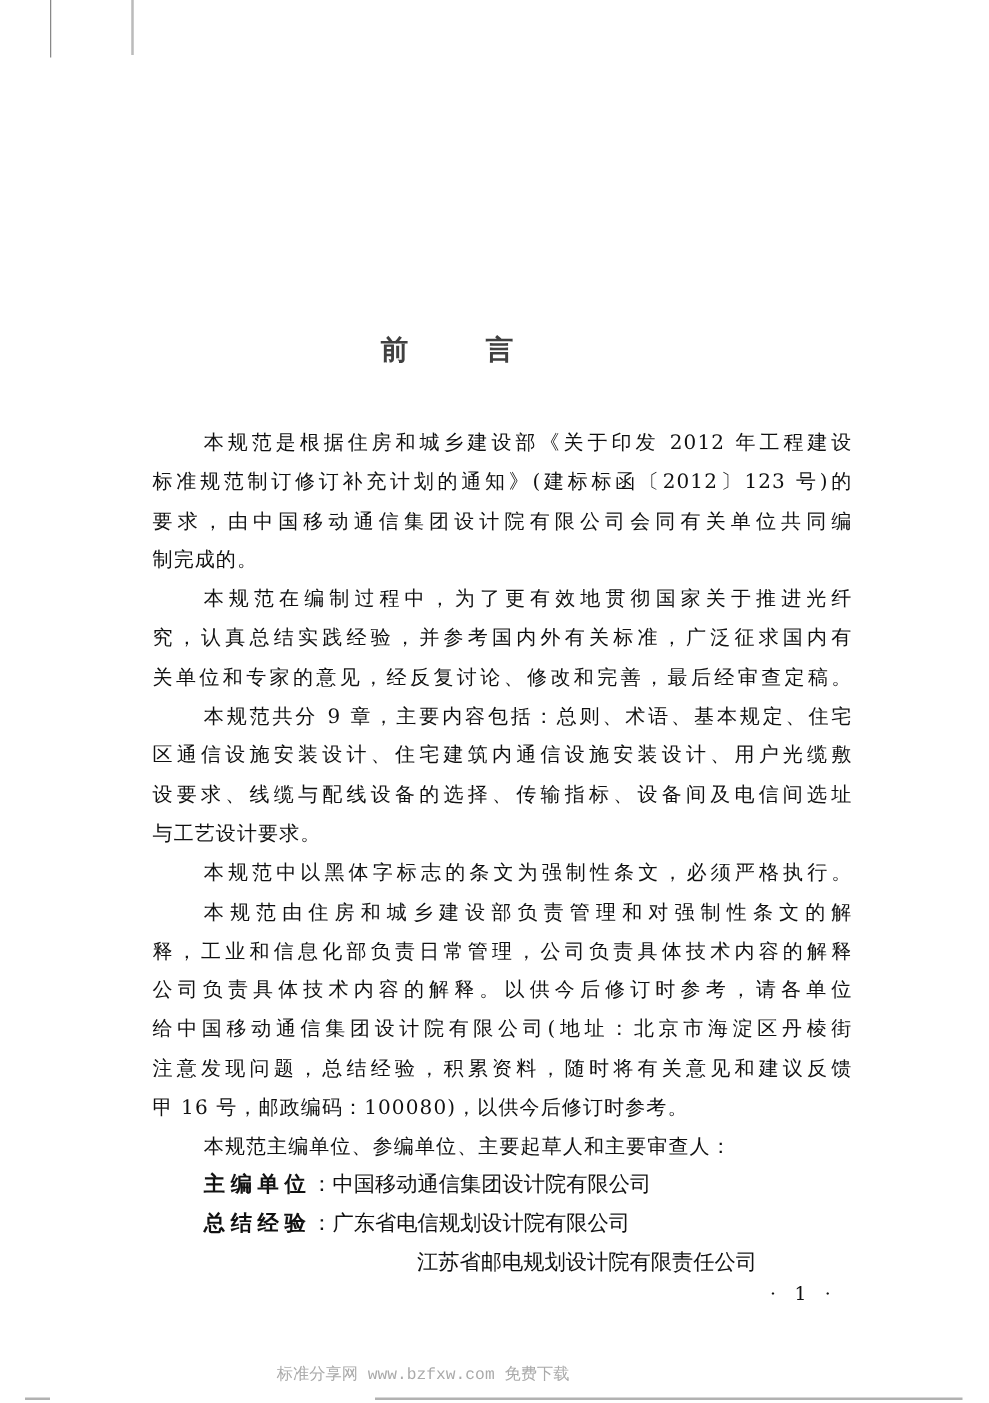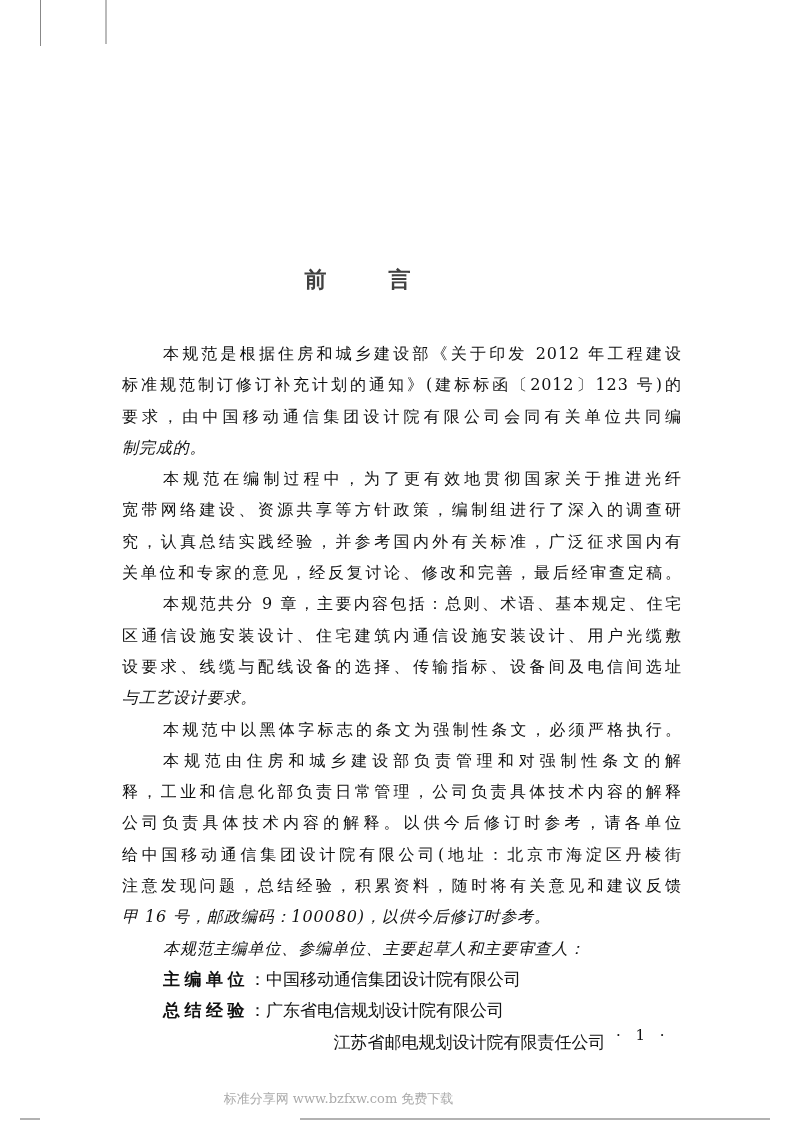--- a/index.html
+++ b/index.html
@@ -6,27 +6,27 @@
   body { width: 791px; height: 1122px; position: relative; overflow: hidden;
          font-family: "DejaVu Serif", "Liberation Serif", serif; color: #111; }
   .scan-line { position: absolute; background: #888; }
   .title { position: absolute; top: 232px; left: 0; width: 653px; text-align: center;
            font-family: "DejaVu Sans", sans-serif; font-weight: bold; font-size: 22px;
            letter-spacing: 62px; text-indent: 62px; color: #404040; margin-top: 33px; }
   .body-text { position: absolute; left: 122px; top: 338px; width: 560px; }
   .line { height: 31.3px; line-height: 31.3px; font-size: 16px; white-space: nowrap;
           letter-spacing: 0.9px; text-align: justify; text-align-last: justify; }
   .line.indent { padding-left: 41px; }
-  .line.last { text-align-last: left; font-style: italic; }
+  .line.last { text-align-last: left; }
   .org-line { height: 31.3px; line-height: 31.3px; font-size: 17px; white-space: nowrap; padding-left: 41px; }
   .org-label { font-family: "DejaVu Sans", sans-serif; font-weight: bold; letter-spacing: 4.5px; margin-top: 48px; }
   .org-cont { padding-left: 135px; text-align: center; }
   .page-num { position: absolute; top: 1026px; left: 616px; font-size: 15px; letter-spacing: 5px; }
   .watermark { position: absolute; top: 1090px; left: 0; width: 677px; text-align: center;
-               font-size: 13px; color: #aaaaaa; }
+               font-size: 13px; color: #aaaaaa; font-family: Liberation Mono, monospace; }
   .bottom-edge { position: absolute; left: 210px; top: 1118px; width: 285px; height: 2px; background: #666; opacity: 0.5; }
   .bottom-edge2 { position: absolute; left: 20px; top: 1118px; width: 20px; height: 2px; background: #666; opacity: 0.5; }
 </style>
 </head>
 <body>
 
 <div class="scan-line" style="left:40px;top:0;width:1px;height:46px;"></div>
 <div class="scan-line" style="left:105px;top:0;width:2px;height:44px;background:#bbb;"></div>
 
 <div class="title">
@@ -37,21 +37,20 @@
 
   <div>
     <div class="line indent">本规范是根据住房和城乡建设部《关于印发 2012 年工程建设</div>
     <div class="line">标准规范制订修订补充计划的通知》(建标标函〔2012〕123 号)的</div>
     <div class="line">要求，由中国移动通信集团设计院有限公司会同有关单位共同编</div>
     <div class="line last">制完成的。</div>
   </div>
 
   <div>
     <div class="line indent">本规范在编制过程中，为了更有效地贯彻国家关于推进光纤</div>
-    <div class="line">宽带网络建设、资源共享等方针政策，编制组进行了深入的调查研</div>
     <div class="line">究，认真总结实践经验，并参考国内外有关标准，广泛征求国内有</div>
     <div class="line">关单位和专家的意见，经反复讨论、修改和完善，最后经审查定稿。</div>
   </div>
 
   <div>
     <div class="line indent">本规范共分 9 章，主要内容包括：总则、术语、基本规定、住宅</div>
     <div class="line">区通信设施安装设计、住宅建筑内通信设施安装设计、用户光缆敷</div>
     <div class="line">设要求、线缆与配线设备的选择、传输指标、设备间及电信间选址</div>
     <div class="line last">与工艺设计要求。</div>
   </div>

